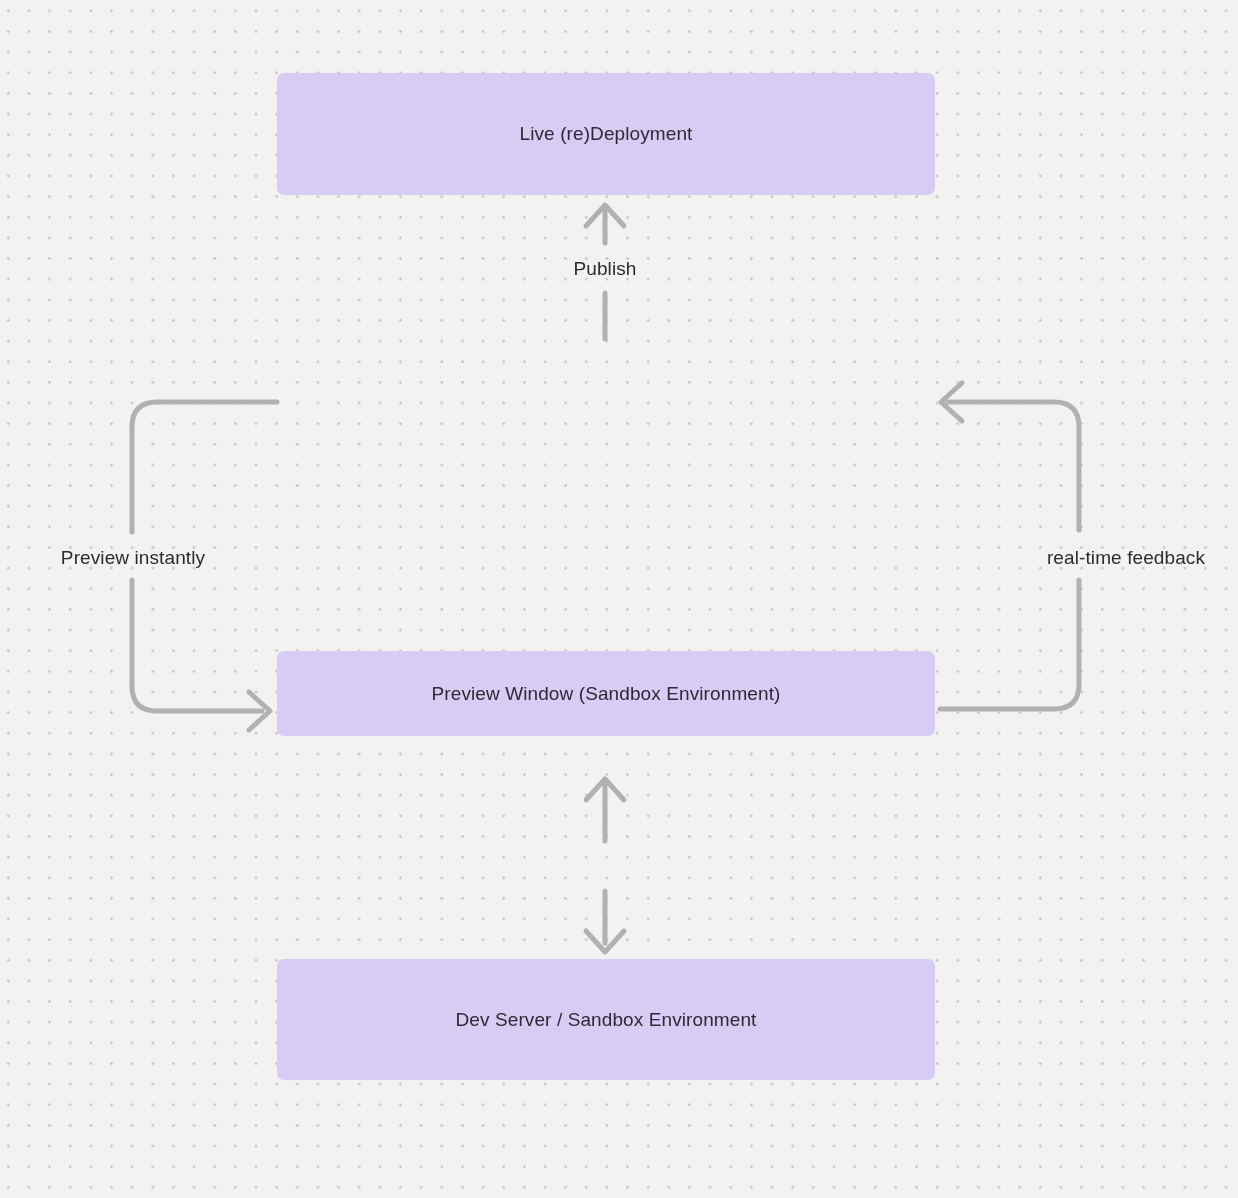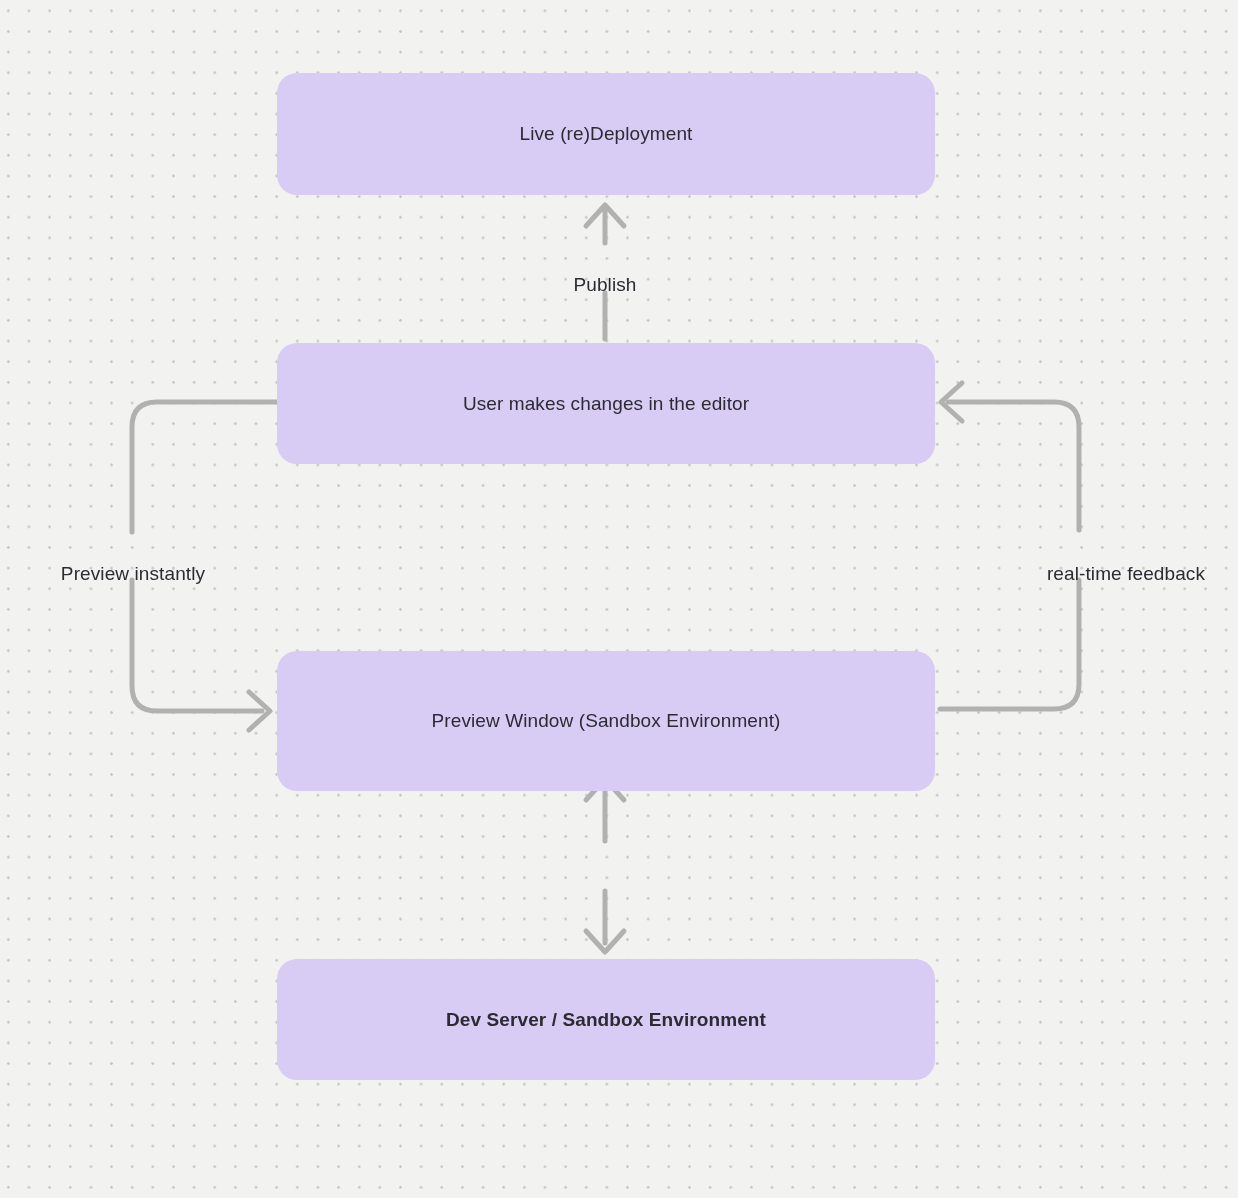--- a/index.html
+++ b/index.html
@@ -34,43 +34,42 @@
     stroke: var(--edge);
     stroke-width: 5;
     stroke-linecap: round;
     stroke-linejoin: round;
   }
   .node {
     position: absolute;
     left: 277px;
     width: 658px;
     background: var(--node-fill);
-    border-radius: 20px;
+    border-radius: 7px;
     display: flex;
     align-items: center;
     justify-content: center;
   }
   .node span {
     color: var(--node-text);
     font-size: 19px;
     letter-spacing: 0.1px;
     white-space: nowrap;
   }
   .node-1 { top: 73px;  height: 122px; }
   .node-2 { top: 343px; height: 121px; }
-  .node-3 { top: 651px; height: 140px; }
-  .node-4 { top: 959px; height: 121px; font-weight: bold; }
+  .node-3 { top: 651px; height: 85px; }
+  .node-4 { top: 959px; height: 121px; }
   .edge-label {
     position: absolute;
     transform: translate(-50%, -50%);
     color: var(--edge-label-text);
     font-size: 19px;
     letter-spacing: 0.1px;
     white-space: nowrap;
-    margin-top: 16px;
   }
   .label-publish  { left: 605px;  top: 269px; }
   .label-updates  { left: 133px;  top: 558px; }
   .label-feedback { left: 1126px; top: 558px; }
   .label-spunup   { left: 605px;  top: 866px; }
 </style>
 </head>
 <body>
 
 <div class="canvas">
@@ -100,23 +99,20 @@
       <path d="M605 784 V841"></path>
       <path d="M605 891 V943"></path>
       <path d="M586 931 L605 952 L624 931"></path>
     </g>
   </svg>
 
   <div class="node node-1">
     <span>Live (re)Deployment</span>
   </div>
 
-  <div class="node node-2">
-    <span>User makes changes in the editor</span>
-  </div>
 
   <div class="node node-3">
     <span>Preview Window (Sandbox Environment)</span>
   </div>
 
   <div class="node node-4">
     <span>Dev Server / Sandbox Environment</span>
   </div>
 
   <div class="edge-label label-publish">Publish</div>

